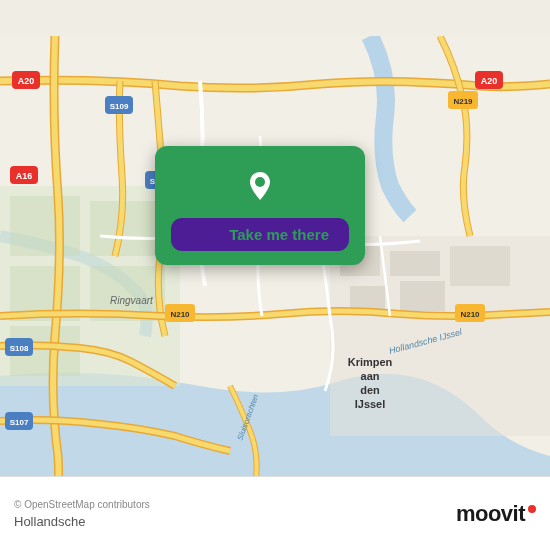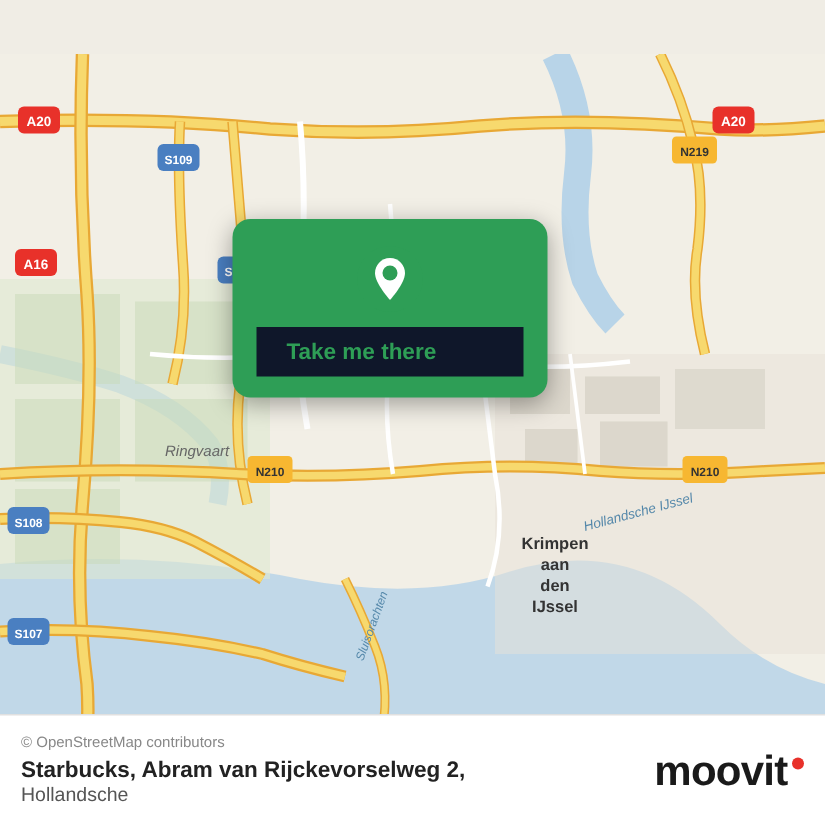--- a/index.html
+++ b/index.html
@@ -51,30 +51,30 @@
       cursor: pointer;
     }
 
     .popup-pin {
       width: 44px;
       height: 44px;
       margin-bottom: 10px;
     }
 
     .popup-button {
-      background: #0f172a;
+      background: #4c1d95;
       color: #2e9e56;
       border: none;
-      border-radius: 0;
+      border-radius: 11px;
       padding: 8px 20px;
       font-size: 15px;
       font-weight: 600;
       cursor: pointer;
       width: 100%;
-      text-align: left;
+      text-align: right;
     }
 
     
     .info-bar {
       position: absolute;
       bottom: 0;
       left: 0;
       right: 0;
       height: 74px;
       background: white;
@@ -102,21 +102,21 @@
       color: #222;
     }
 
     .moovit-logo {
       display: flex;
       align-items: center;
       gap: 2px;
     }
 
     .moovit-text {
-      font-size: 28px;
+      font-size: 22px;
       font-weight: 700;
       color: #1a1a1a;
       letter-spacing: -0.5px;
     }
 
     .moovit-dot {
       width: 8px;
       height: 8px;
       background: #e8312a;
       border-radius: 50%;
@@ -238,21 +238,20 @@
       <circle cx="22" cy="18" r="5" fill="#2e9e56"></circle>
     </svg>
 
     <button class="popup-button">Take me there</button>
   </div>
 </div>
 
 <div class="info-bar">
   <div class="info-left">
     <span class="info-copyright">© OpenStreetMap contributors</span>
-    <span class="info-address">Starbucks, Abram van Rijckevorselweg 2,</span>
     <span style="font-size:13px; color:#555;">Hollandsche</span>
   </div>
 
   <div class="moovit-logo">
     <span class="moovit-text">moovit</span>
     <span class="moovit-dot"></span>
   </div>
 </div>
 
 </body></html>

